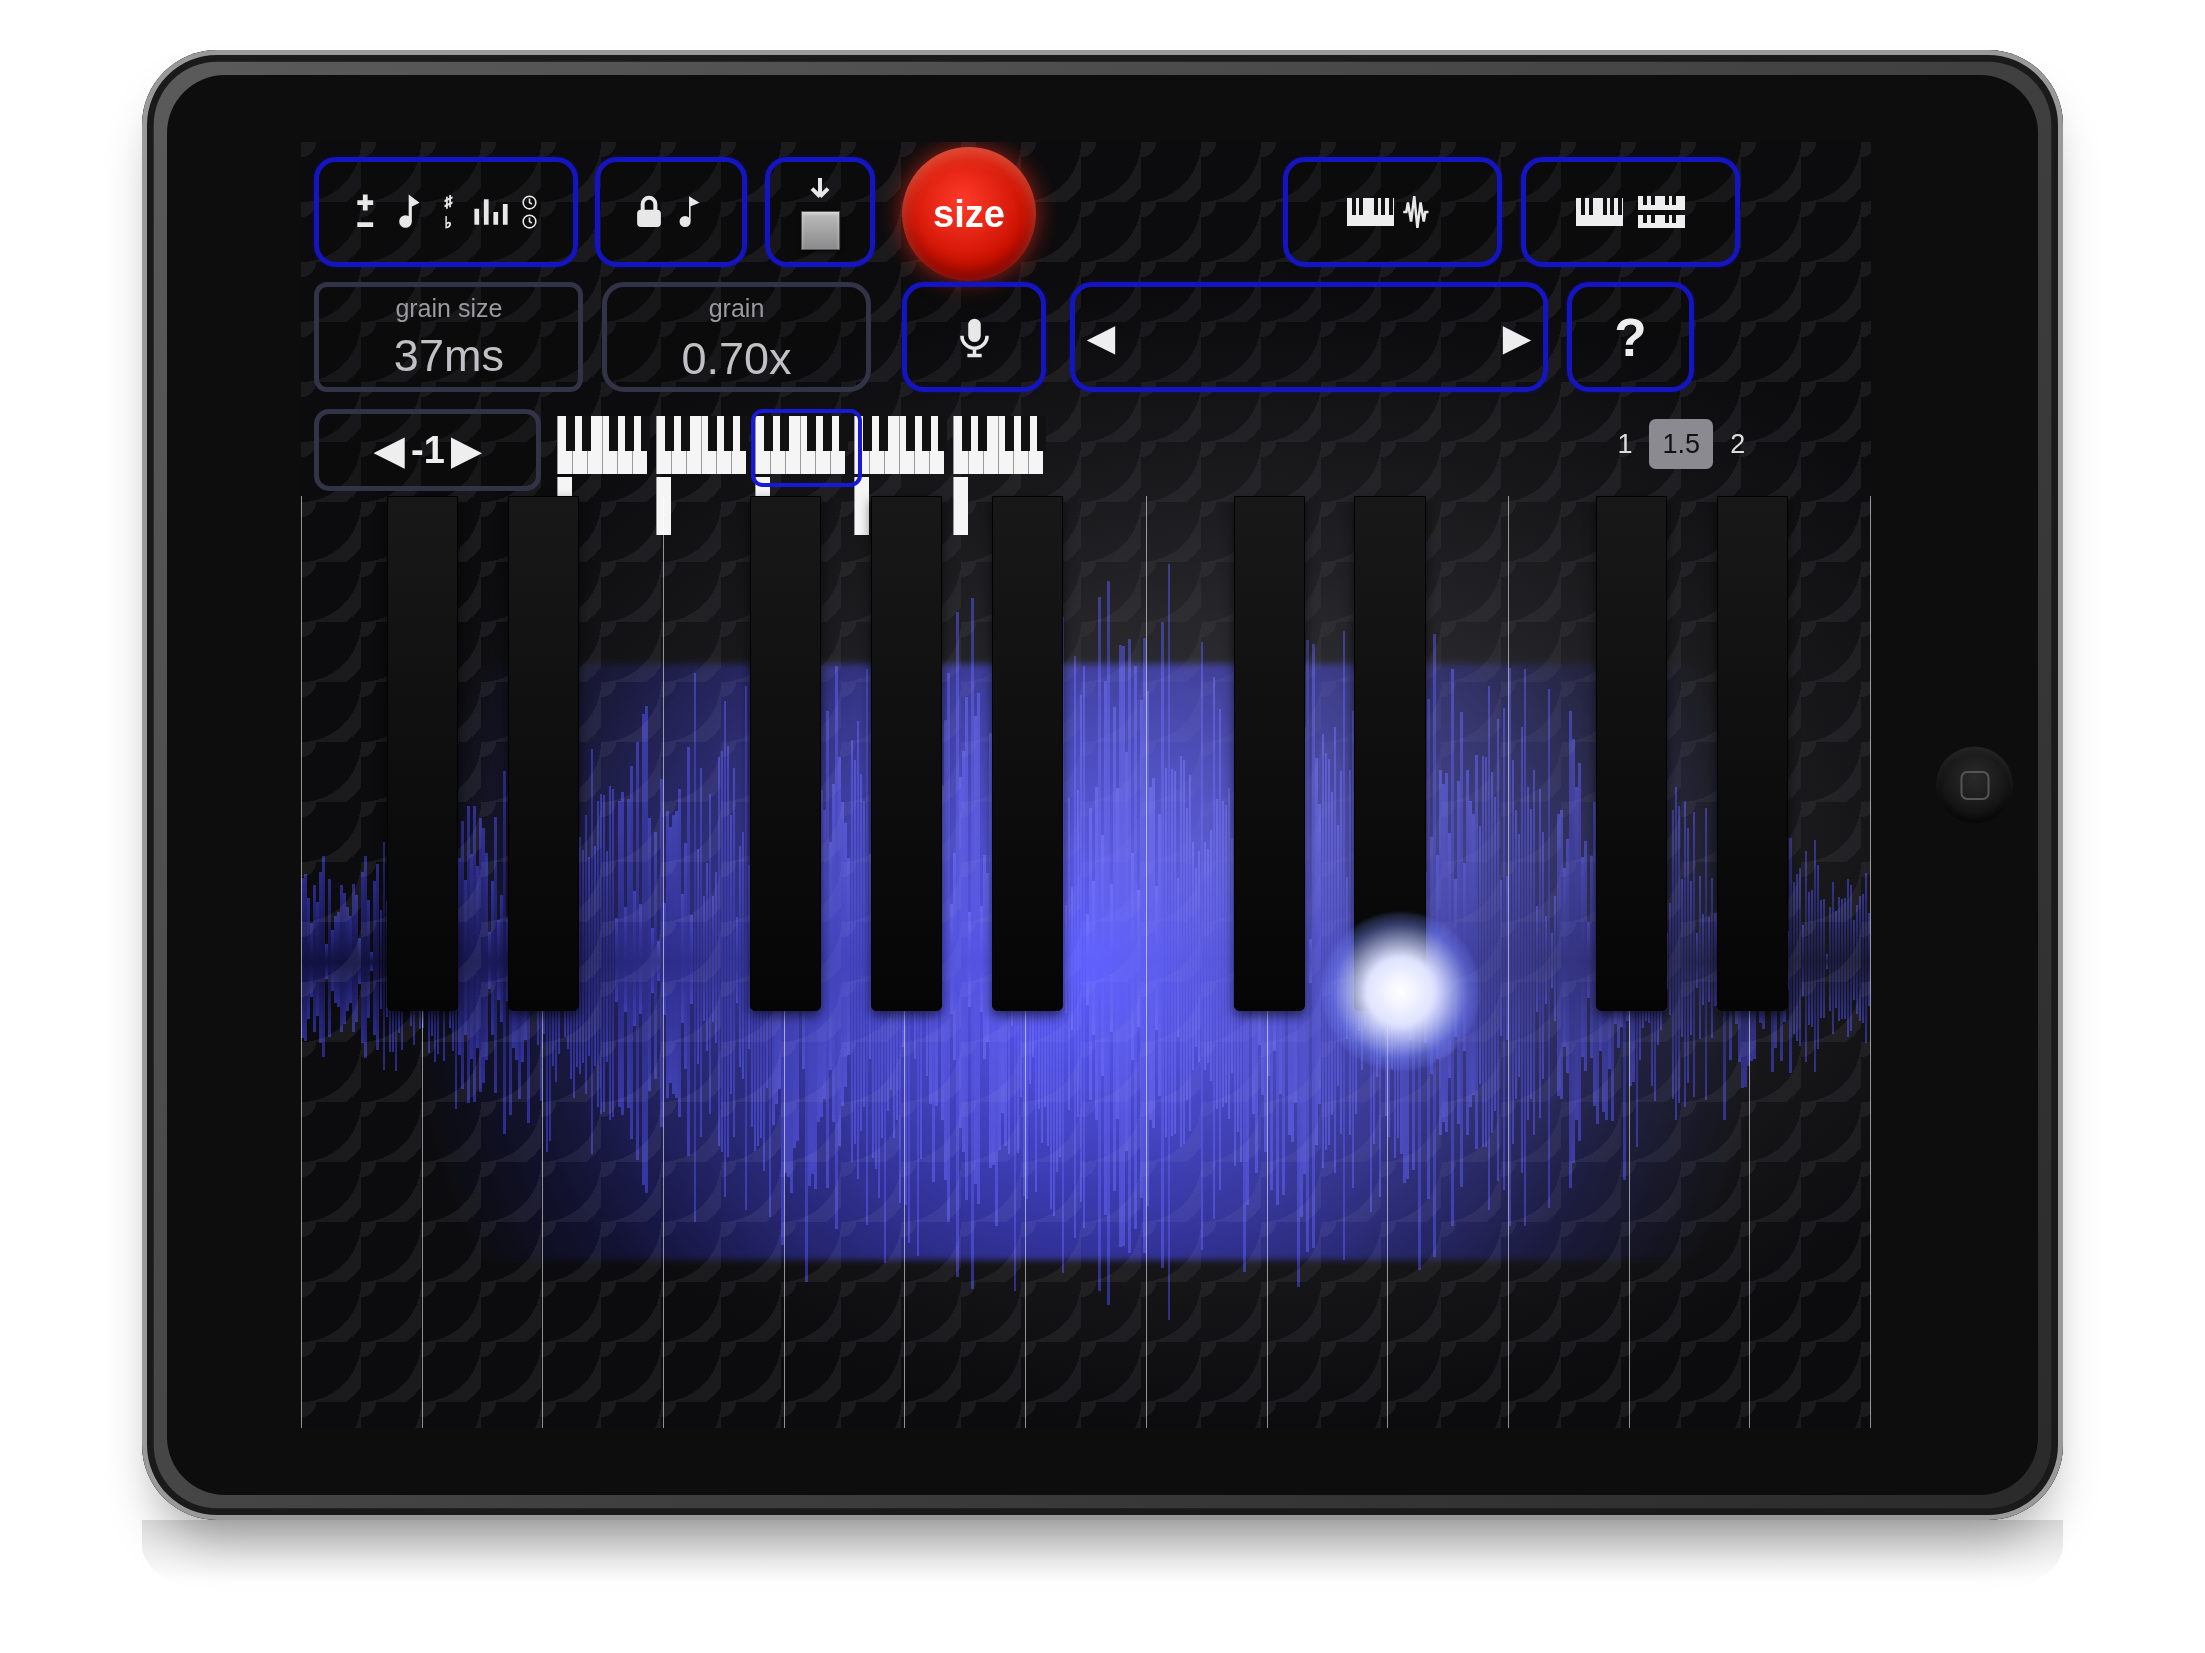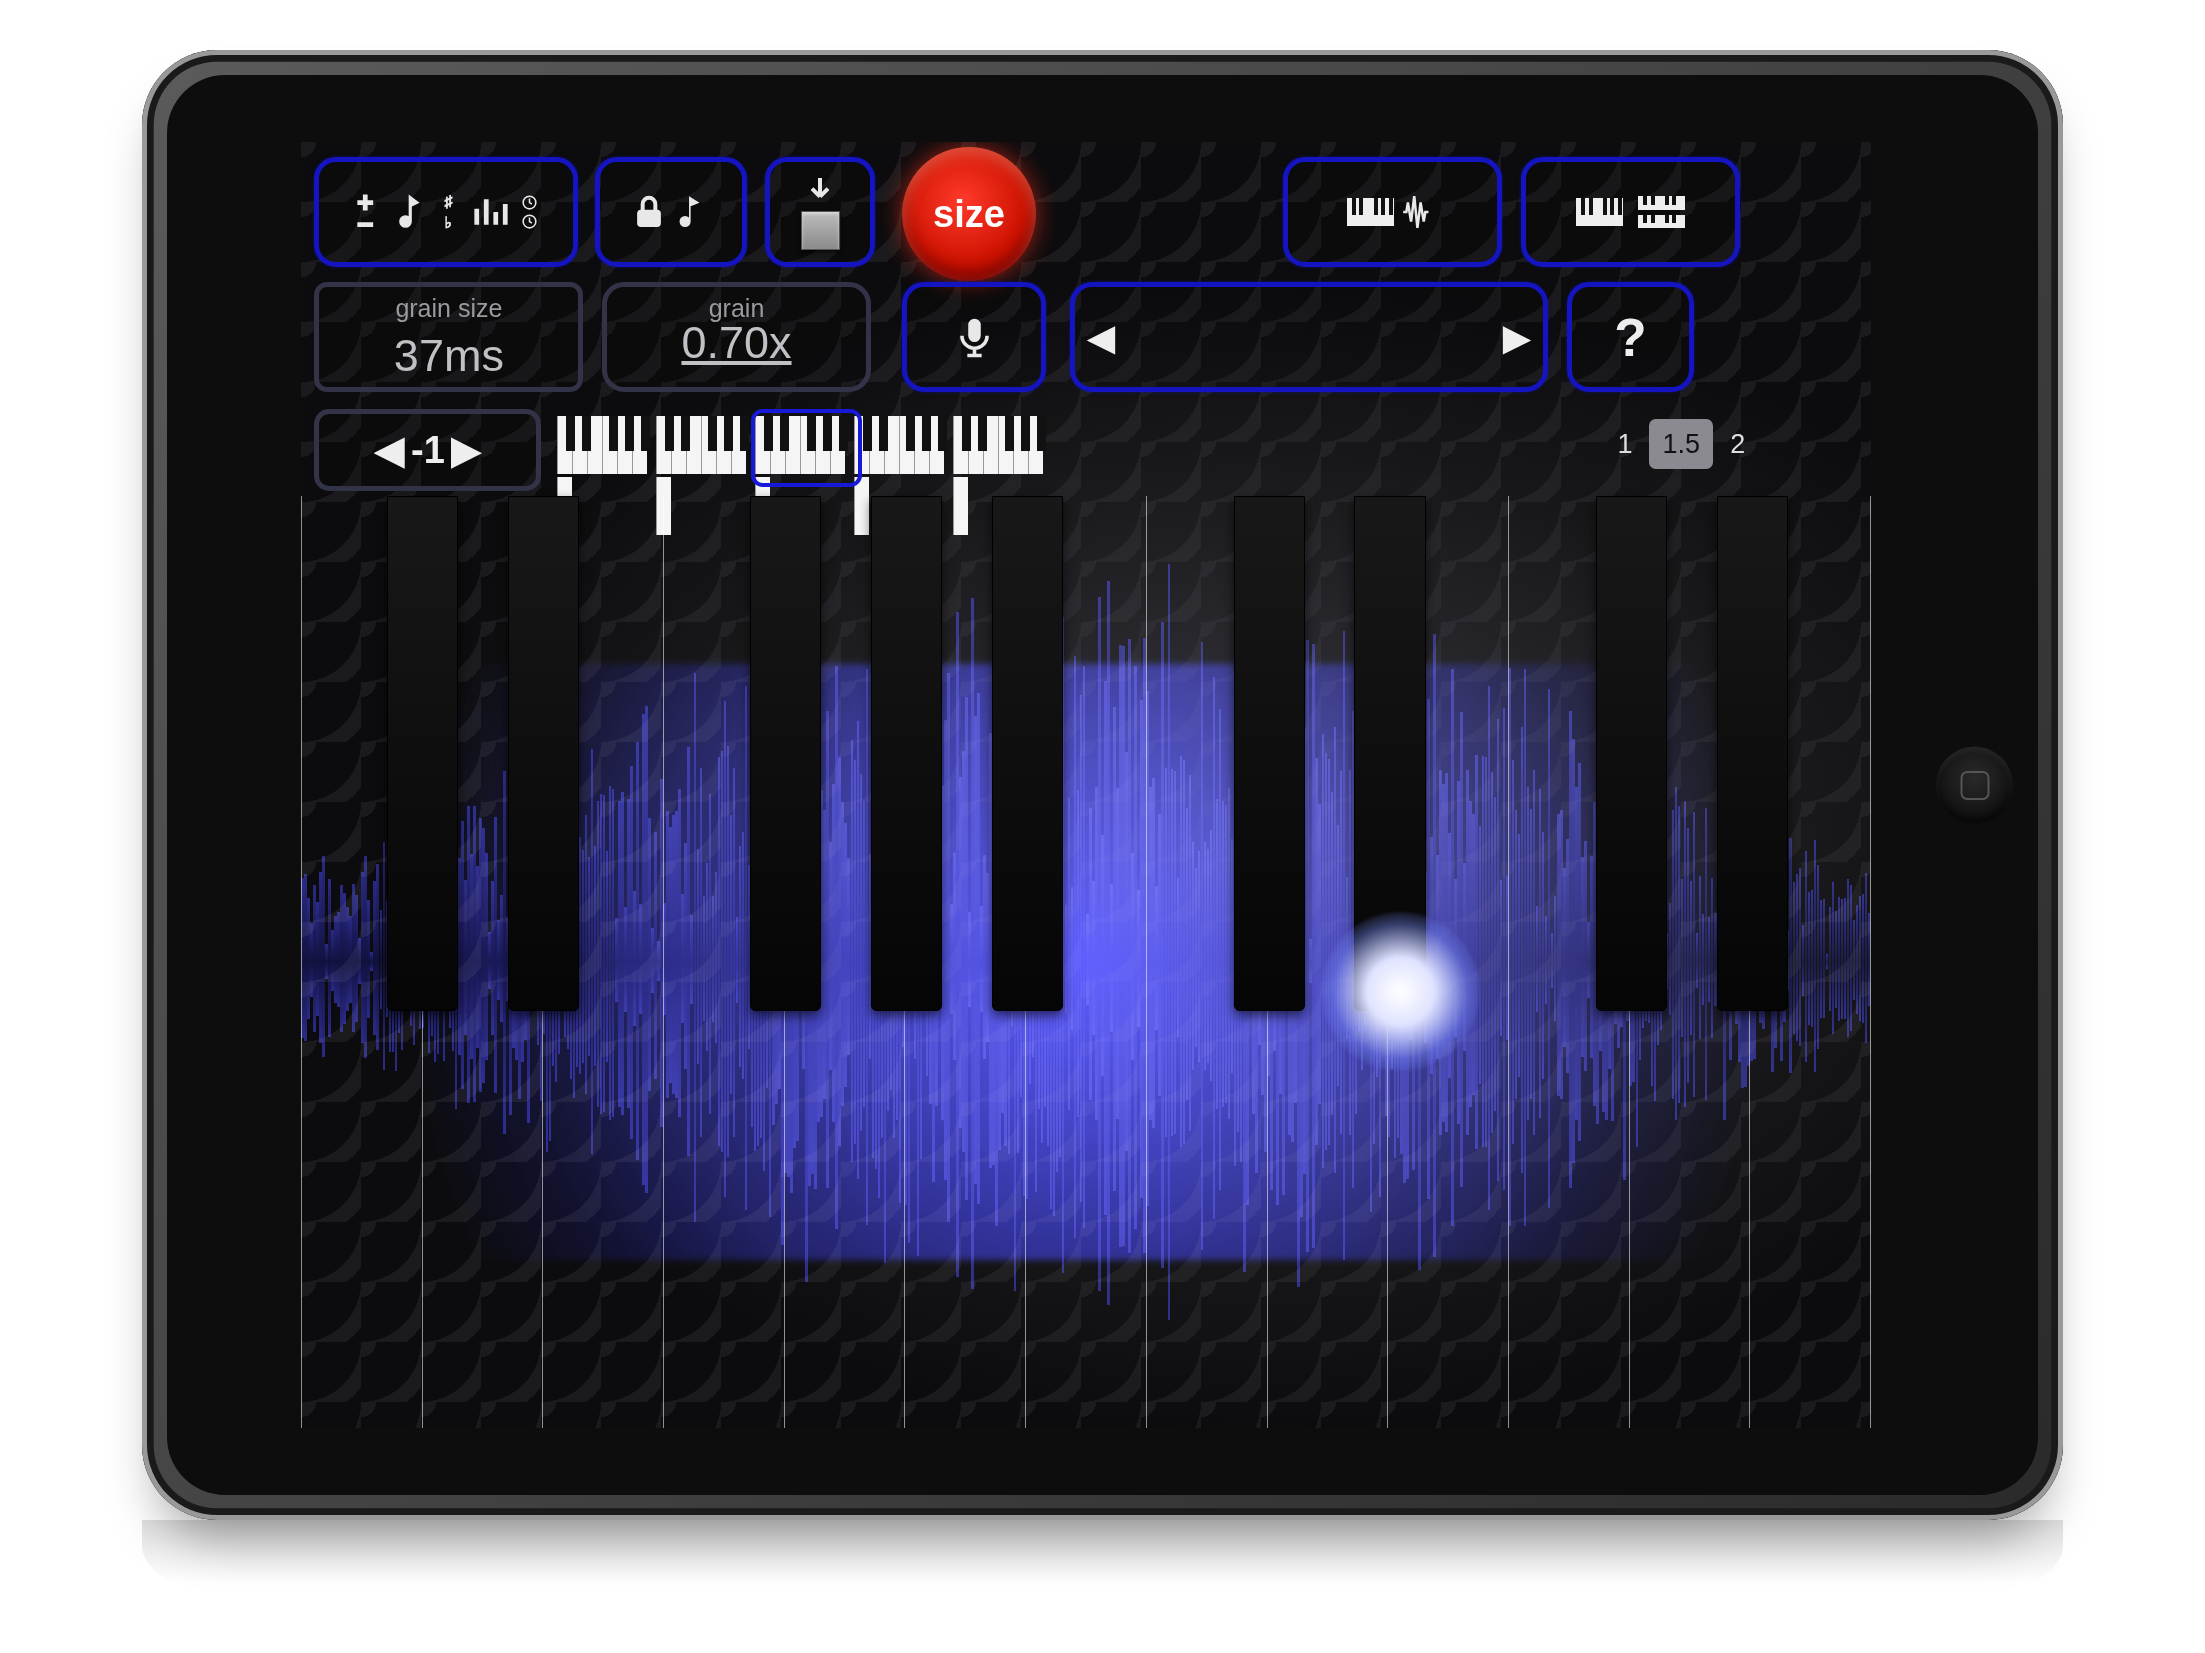--- a/index.html
+++ b/index.html
@@ -221,21 +221,21 @@
         </div>
       </div>
 
       <div class="pnl dim" style="left:13.4px;top:140px;width:259px;height:100px;border-radius:13px;">
         <div class="lbl-small" style="top:6.7px;">grain size</div>
         <div class="lbl-big" style="bottom:5px;">37ms</div>
       </div>
 
       <div class="pnl dim" style="left:301px;top:140px;width:259px;height:100px;">
         <div class="lbl-small" style="top:6.7px;">grain</div>
-        <div class="lbl-big" style="bottom:18px;text-decoration:underline;">0.70x</div>
+        <div class="lbl-big" style="bottom:2px;">0.70x</div>
       </div>
 
       <div class="pnl" style="left:601px;top:140px;width:134px;height:100px;">
         <div class="grp-icons">
           <span class="ic" style="width:43px;height:43px;">
               <svg viewBox="0 0 24 24">
                 <rect x="9" y="2" width="6" height="12" rx="3" fill="#e8e8e8"></rect>
                 <path d="M5 11a7 7 0 0 0 14 0M12 18v4m-4 0h8" fill="none" stroke-width="2"></path>
               </svg>
             </span>

